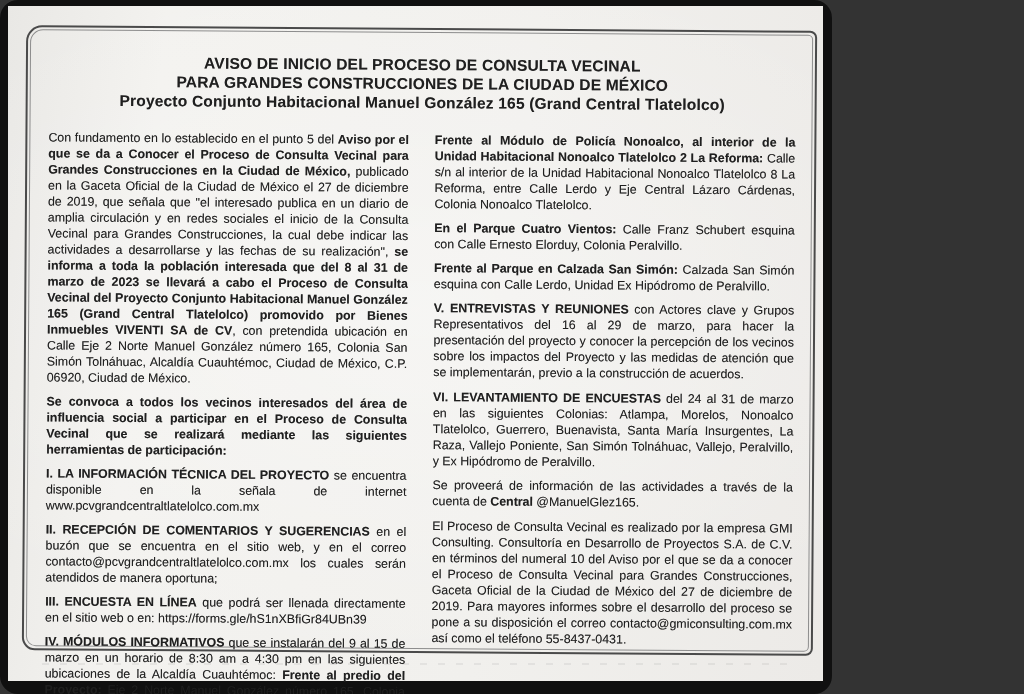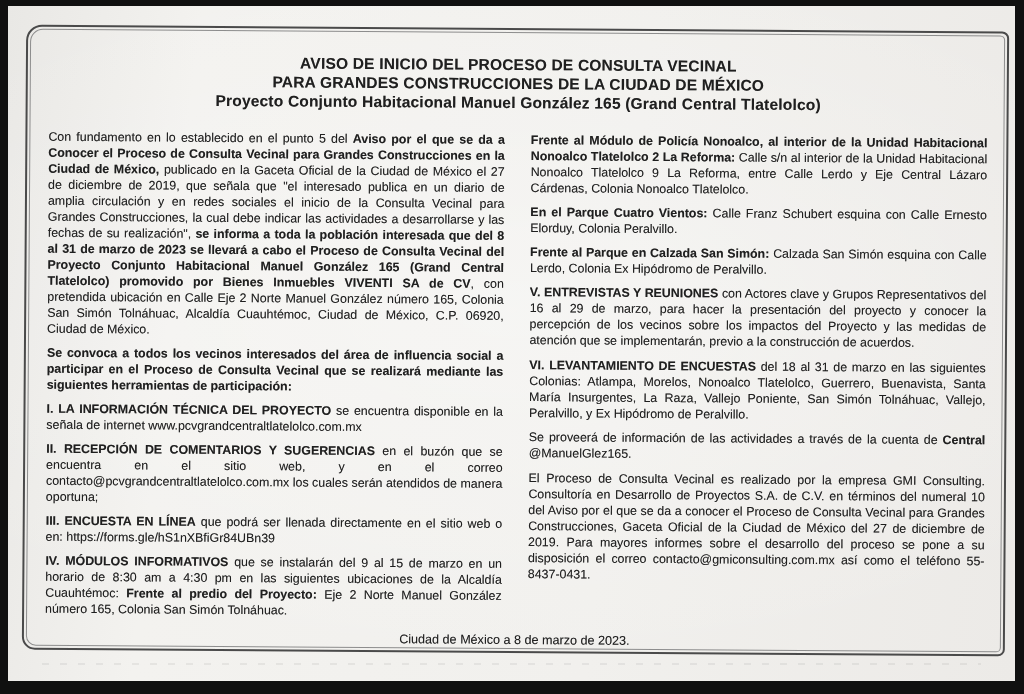--- a/index.html
+++ b/index.html
@@ -6,22 +6,23 @@
     --frame:#101010;
     --paper:#f0efec;
     --ink:#1f1f1f;
     --border-dark:#4a4a4a;
     --border-light:#8d8d8d;
   }
   *{margin:0;padding:0;box-sizing:border-box;}
   html,body{background:#333;}
   body{width:1024px;height:694px;overflow:hidden;}
   .frame{
-    position:relative;width:1024px;height:694px;
+    position:relative;width:832px;height:694px;
     background:var(--frame);
+    border-radius:18px;
   }
   .paper{
     position:absolute;left:8px;top:6px;right:9px;bottom:13px;
     background:
       radial-gradient(120% 90% at 50% 45%, rgba(255,255,255,0.35) 0%, rgba(0,0,0,0) 60%),
       linear-gradient(96deg,#e9e8e5 0%,#f3f2ef 18%,#f1f0ed 60%,#eceae7 100%);
     background-color:var(--paper);
   }
   
   .paper::after{
@@ -82,25 +83,25 @@
           <div class="columns">
             <div class="col">
               <p><span>Con fundamento en lo establecido en el punto 5 del </span><b>Aviso por el que se da a Conocer el Proceso de Consulta Vecinal para Grandes Construcciones en la Ciudad de México,</b><span> publicado en la Gaceta Oficial de la Ciudad de México el 27 de diciembre de 2019, que señala que "el interesado publica en un diario de amplia circulación y en redes sociales el inicio de la Consulta Vecinal para Grandes Construcciones, la cual debe indicar las actividades a desarrollarse y las fechas de su realización", </span><b>se informa a toda la población interesada que del 8 al 31 de marzo de 2023 se llevará a cabo el Proceso de Consulta Vecinal del Proyecto Conjunto Habitacional Manuel González 165 (Grand Central Tlatelolco) promovido por Bienes Inmuebles VIVENTI SA de CV</b><span>, con pretendida ubicación en Calle Eje 2 Norte Manuel González número 165, Colonia San Simón Tolnáhuac, Alcaldía Cuauhtémoc, Ciudad de México, C.P. 06920, Ciudad de México.</span></p>
               <p><b>Se convoca a todos los vecinos interesados del área de influencia social a participar en el Proceso de Consulta Vecinal que se realizará mediante las siguientes herramientas de participación:</b></p>
               <p><b>I. LA INFORMACIÓN TÉCNICA DEL PROYECTO</b><span> se encuentra disponible en la señala de internet www.pcvgrandcentraltlatelolco.com.mx</span></p>
               <p><b>II. RECEPCIÓN DE COMENTARIOS Y SUGERENCIAS</b><span> en el buzón que se encuentra en el sitio web, y en el correo contacto@pcvgrandcentraltlatelolco.com.mx los cuales serán atendidos de manera oportuna;</span></p>
               <p><b>III. ENCUESTA EN LÍNEA</b><span> que podrá ser llenada directamente en el sitio web o en: https://forms.gle/hS1nXBfiGr84UBn39</span></p>
               <p><b>IV. MÓDULOS INFORMATIVOS</b><span> que se instalarán del 9 al 15 de marzo en un horario de 8:30 am a 4:30 pm en las siguientes ubicaciones de la Alcaldía Cuauhtémoc: </span><b>Frente al predio del Proyecto:</b><span> Eje 2 Norte Manuel González número 165, Colonia San Simón Tolnáhuac.</span></p>
             </div>
             <div class="col">
-              <p><b>Frente al Módulo de Policía Nonoalco, al interior de la Unidad Habitacional Nonoalco Tlatelolco 2 La Reforma:</b><span> Calle s/n al interior de la Unidad Habitacional Nonoalco Tlatelolco 9 La Reforma, entre Calle Lerdo y Eje Central Lázaro Cárdenas, Colonia Nonoalco Tlatelolco.</span></p>
+              <p><b>Frente al Módulo de Policía Nonoalco, al interior de la Unidad Habitacional Nonoalco Tlatelolco 2 La Reforma:</b><span> Calle s/n al interior de la Unidad Habitacional Nonoalco Tlatelolco 8 La Reforma, entre Calle Lerdo y Eje Central Lázaro Cárdenas, Colonia Nonoalco Tlatelolco.</span></p>
               <p><b>En el Parque Cuatro Vientos:</b><span> Calle Franz Schubert esquina con Calle Ernesto Elorduy, Colonia Peralvillo.</span></p>
-              <p><b>Frente al Parque en Calzada San Simón:</b><span> Calzada San Simón esquina con Calle Lerdo, Colonia Ex Hipódromo de Peralvillo.</span></p>
+              <p><b>Frente al Parque en Calzada San Simón:</b><span> Calzada San Simón esquina con Calle Lerdo, Unidad Ex Hipódromo de Peralvillo.</span></p>
               <p><b>V. ENTREVISTAS Y REUNIONES</b><span> con Actores clave y Grupos Representativos del 16 al 29 de marzo, para hacer la presentación del proyecto y conocer la percepción de los vecinos sobre los impactos del Proyecto y las medidas de atención que se implementarán, previo a la construcción de acuerdos.</span></p>
-              <p class="mt-lg"><b>VI. LEVANTAMIENTO DE ENCUESTAS</b><span> del 18 al 31 de marzo en las siguientes Colonias: Atlampa, Morelos, Nonoalco Tlatelolco, Guerrero, Buenavista, Santa María Insurgentes, La Raza, Vallejo Poniente, San Simón Tolnáhuac, Vallejo, Peralvillo, y Ex Hipódromo de Peralvillo.</span></p>
+              <p class="mt-lg"><b>VI. LEVANTAMIENTO DE ENCUESTAS</b><span> del 24 al 31 de marzo en las siguientes Colonias: Atlampa, Morelos, Nonoalco Tlatelolco, Guerrero, Buenavista, Santa María Insurgentes, La Raza, Vallejo Poniente, San Simón Tolnáhuac, Vallejo, Peralvillo, y Ex Hipódromo de Peralvillo.</span></p>
               <p><span>Se proveerá de información de las actividades a través de la cuenta de </span><b>Central</b><span> @ManuelGlez165.</span></p>
               <p class="mt-lg"><span>El Proceso de Consulta Vecinal es realizado por la empresa GMI Consulting. Consultoría en Desarrollo de Proyectos S.A. de C.V. en términos del numeral 10 del Aviso por el que se da a conocer el Proceso de Consulta Vecinal para Grandes Construcciones, Gaceta Oficial de la Ciudad de México del 27 de diciembre de 2019. Para mayores informes sobre el desarrollo del proceso se pone a su disposición el correo contacto@gmiconsulting.com.mx así como el teléfono 55-8437-0431.</span></p>
             </div>
           </div>
 
           <div class="dateline">Ciudad de México a 8 de marzo de 2023.</div>
 
         </div>
       </div>
     </div>

